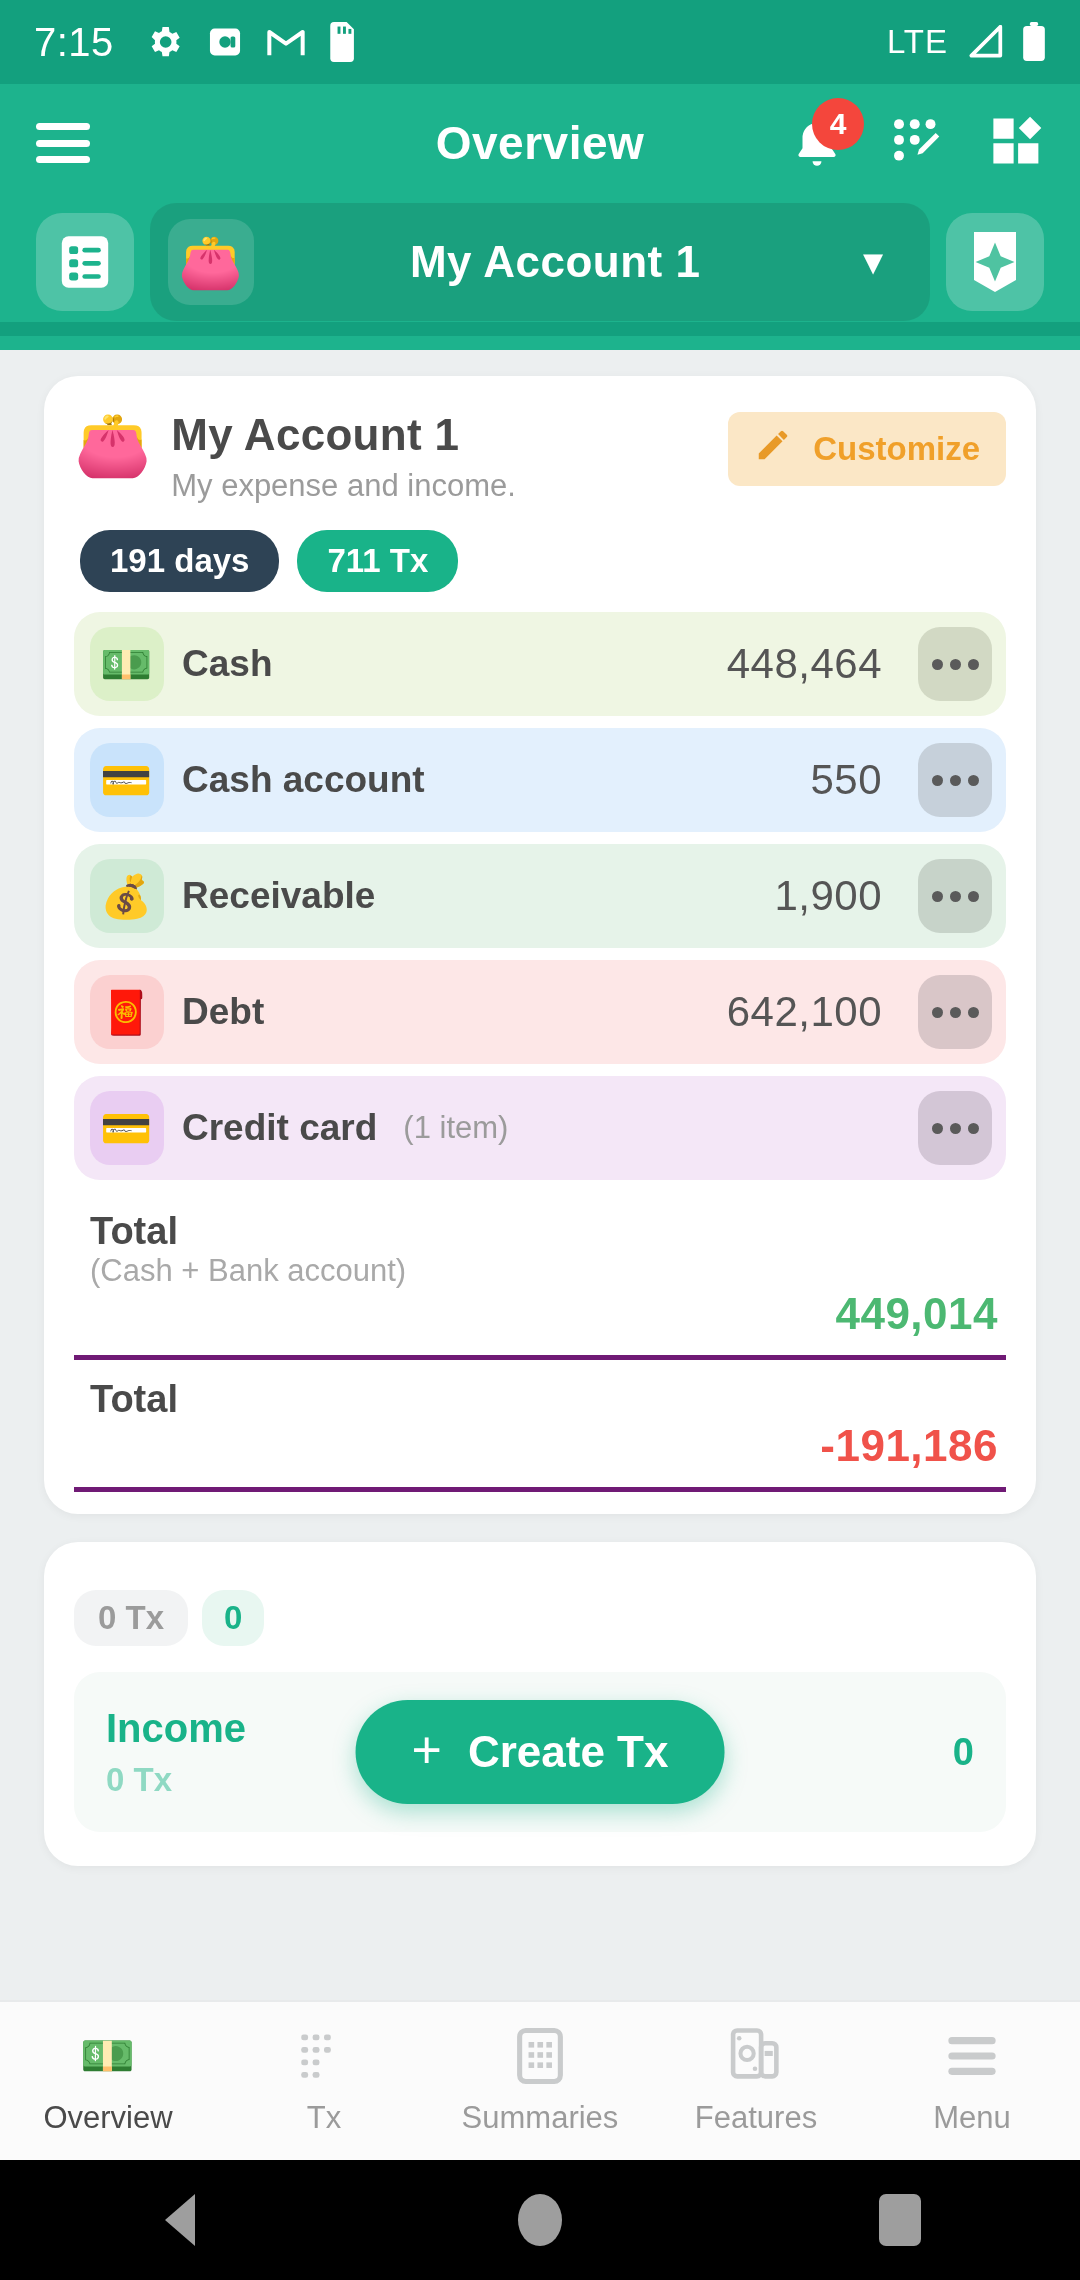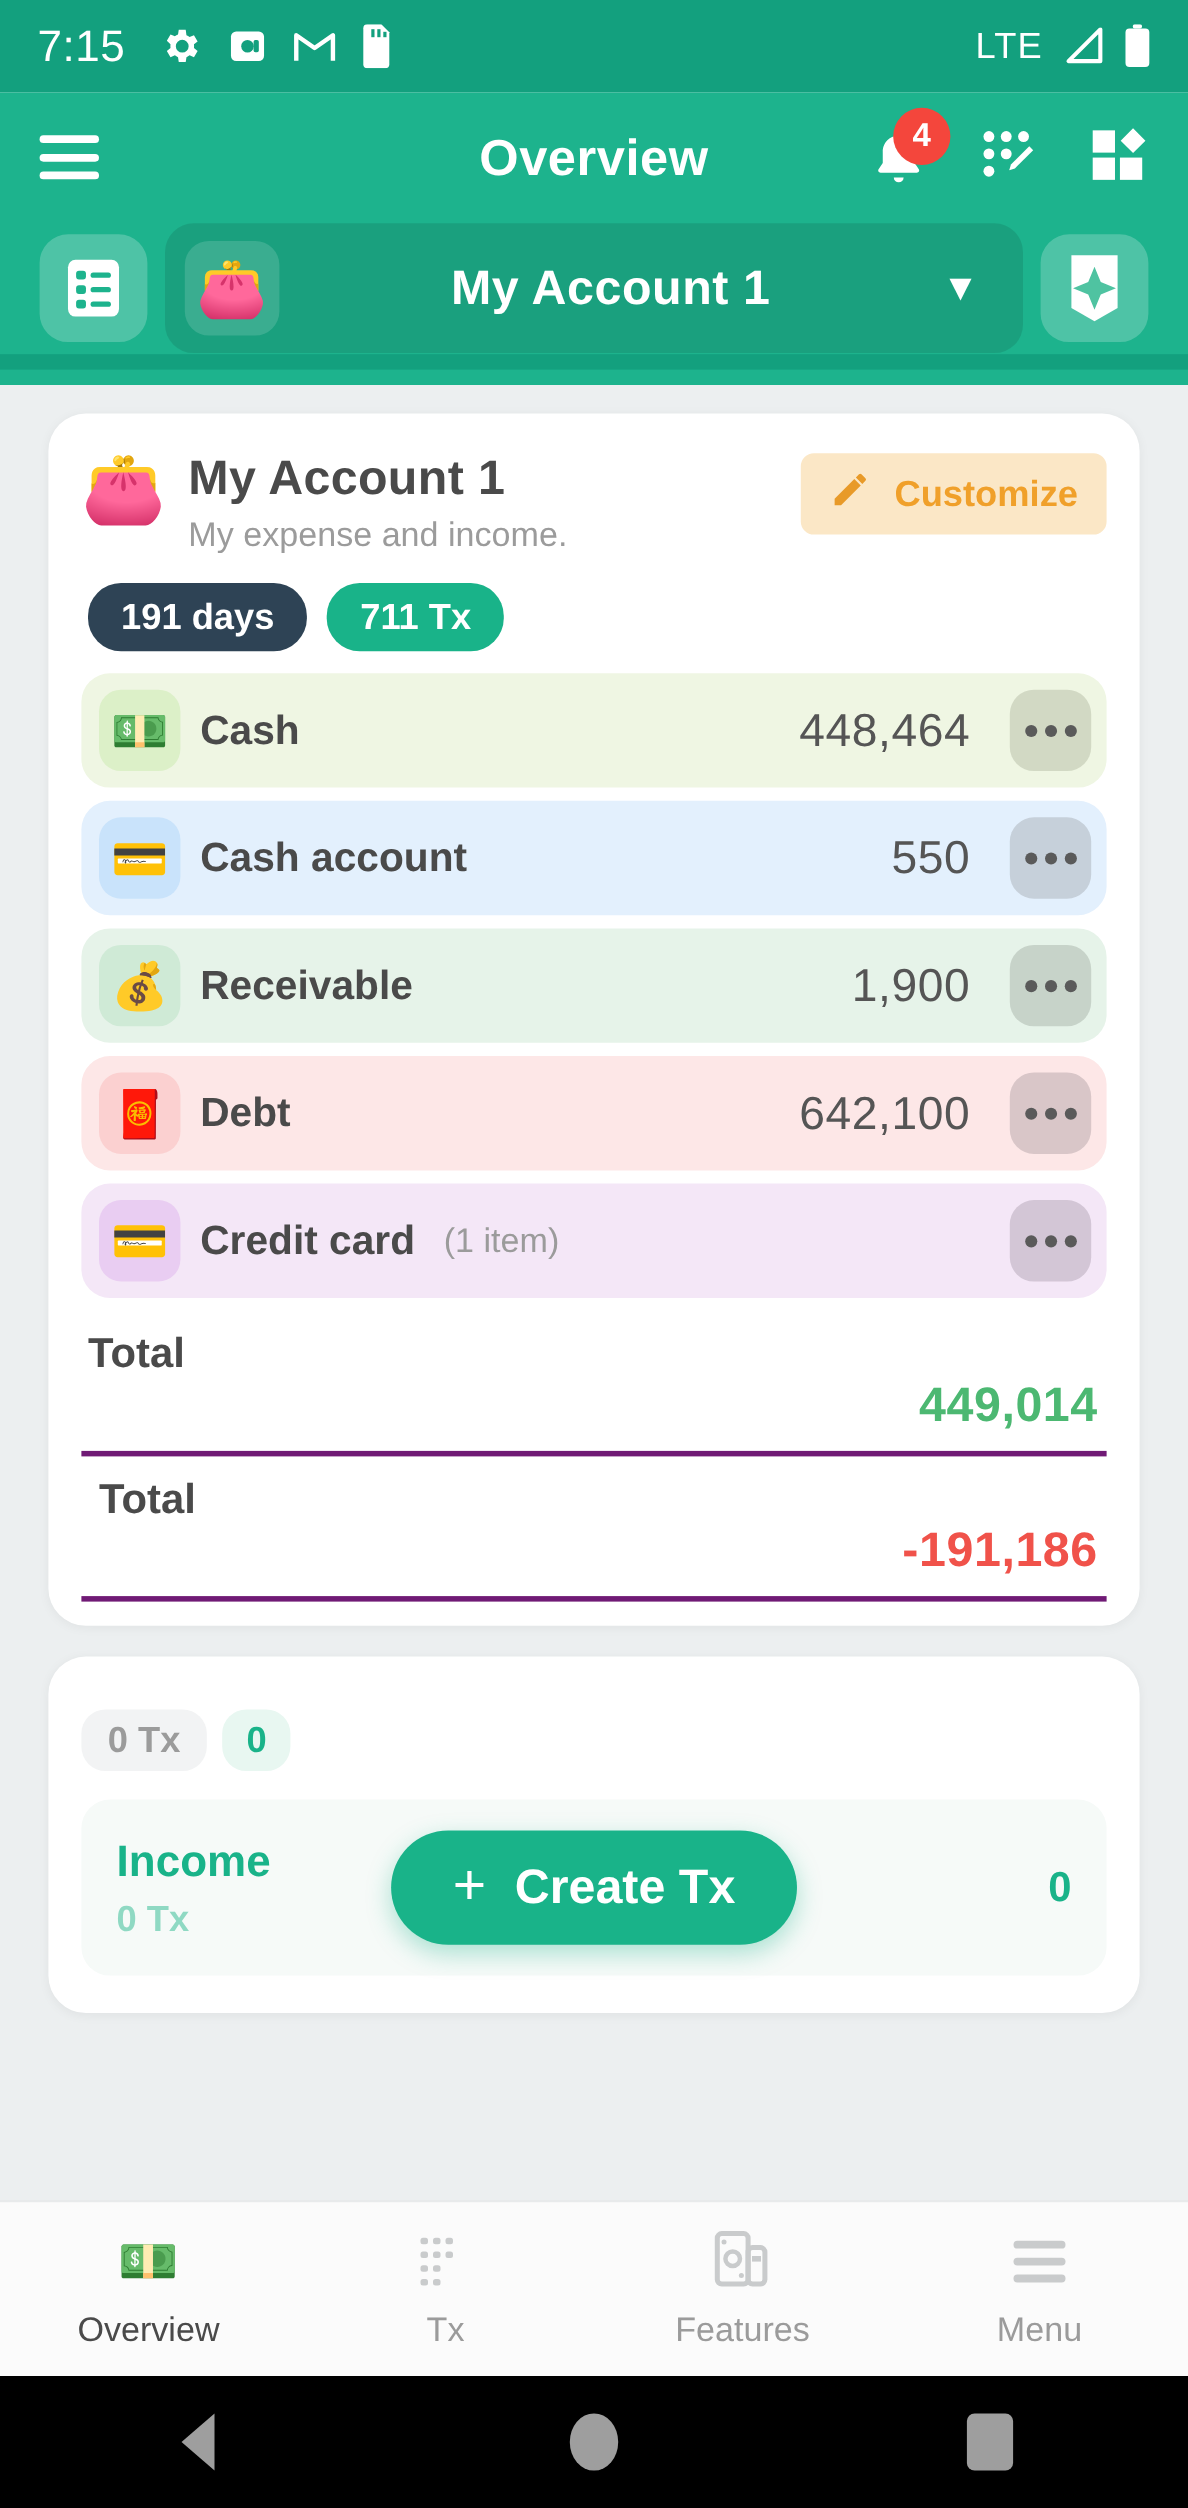--- a/index.html
+++ b/index.html
@@ -350,20 +350,21 @@
           <div class="row-more" style="background:#d3c6d6">
             <i class="dot"></i>
               <i class="dot"></i>
               <i class="dot"></i>
           </div>
         </div>
       </div>
 
       <div class="total-row">
         <span class="total-label">Total</span>
+        <span class="total-note">(Cash + Bank account)</span>
         <span class="total-val pos">449,014</span>
       </div>
       <div class="total-row">
         <span class="total-label">Total</span>
         <span class="total-note"></span>
         <span class="total-val neg">-191,186</span>
       </div>
     </div>
 
     <div class="card" style="padding-bottom:34px">
@@ -404,20 +405,39 @@
           <rect x="1" y="12.5" width="3" height="2.6" rx="1"></rect>
             <rect x="6" y="12.5" width="3" height="2.6" rx="1"></rect>
           <rect x="1" y="18" width="3" height="2.6" rx="1"></rect>
             <rect x="6" y="18" width="3" height="2.6" rx="1"></rect>
         </svg>
       </div>
       <div class="nav-label">Tx</div>
     </div>
     <div class="nav-item">
       <div class="nav-ico">
+        <svg width="46" height="56" viewBox="0 0 18 22" fill="none">
+          <rect x="1" y="1" width="16" height="20" rx="2.4" stroke="#c9cbcc" stroke-width="2"></rect>
+          <g fill="#c9cbcc">
+              <rect x="4.5" y="5.5" width="2.2" height="2.2"></rect>
+              <rect x="8" y="5.5" width="2.2" height="2.2"></rect>
+              <rect x="11.5" y="5.5" width="2.2" height="2.2"></rect>
+          <rect x="4.5" y="9.5" width="2.2" height="2.2"></rect>
+              <rect x="8" y="9.5" width="2.2" height="2.2"></rect>
+              <rect x="11.5" y="9.5" width="2.2" height="2.2"></rect>
+          <rect x="4.5" y="13.5" width="2.2" height="2.2"></rect>
+              <rect x="8" y="13.5" width="2.2" height="2.2"></rect>
+              <rect x="11.5" y="13.5" width="2.2" height="2.2"></rect>
+            </g>
+        </svg>
+      </div>
+      <div class="nav-label">Summaries</div>
+    </div>
+    <div class="nav-item">
+      <div class="nav-ico">
         <svg width="52" height="56" viewBox="0 0 20 22" fill="none">
           <rect x="1" y="1" width="11" height="18" rx="1.6" stroke="#c9cbcc" stroke-width="1.8"></rect>
           <circle cx="6.5" cy="10" r="2.6" stroke="#c9cbcc" stroke-width="1.6"></circle>
           <circle cx="3.4" cy="4" r=".9" fill="#c9cbcc"></circle>
             <circle cx="9.6" cy="16" r=".9" fill="#c9cbcc"></circle>
           <rect x="12" y="6" width="6" height="13" rx="1.6" stroke="#c9cbcc" stroke-width="1.8"></rect>
           <rect x="13.4" y="9" width="3.2" height="2" fill="#c9cbcc"></rect>
         </svg>
       </div>
       <div class="nav-label">Features</div>

